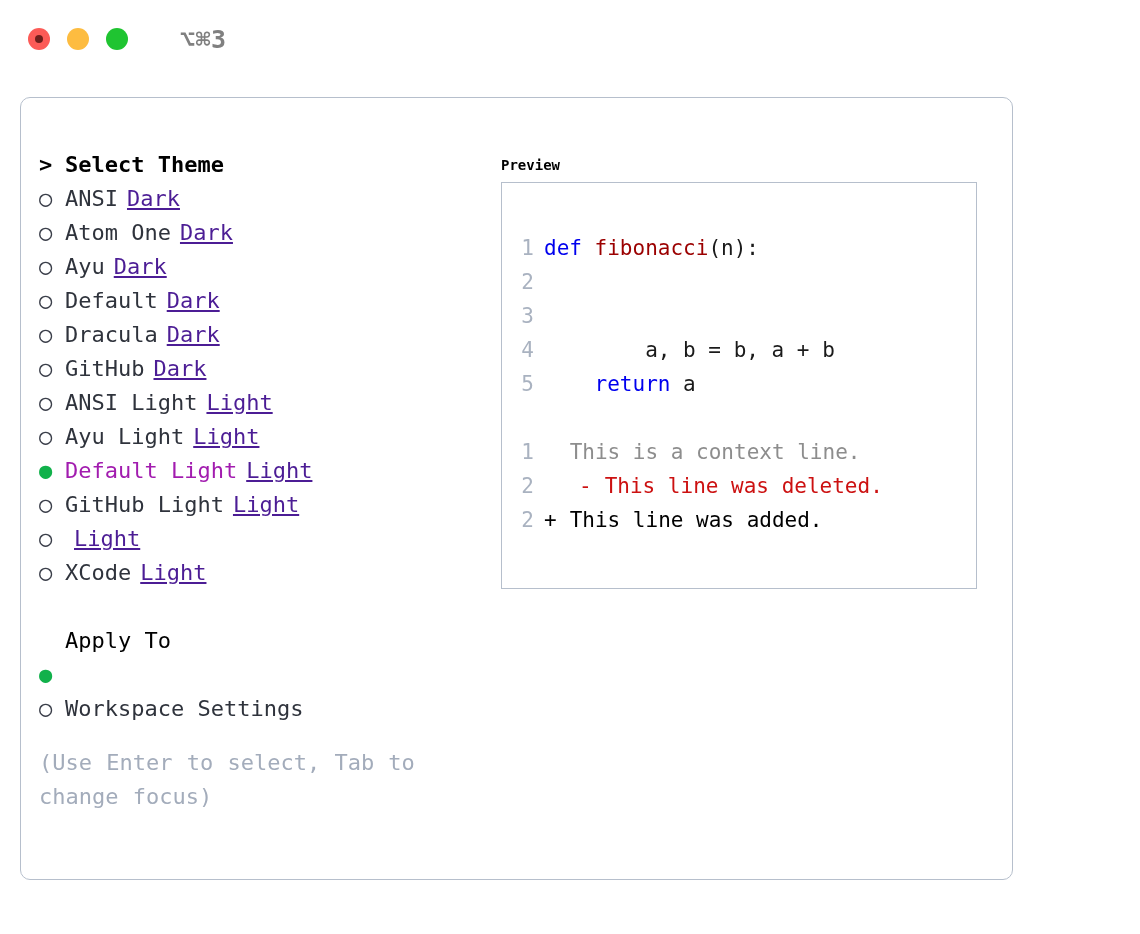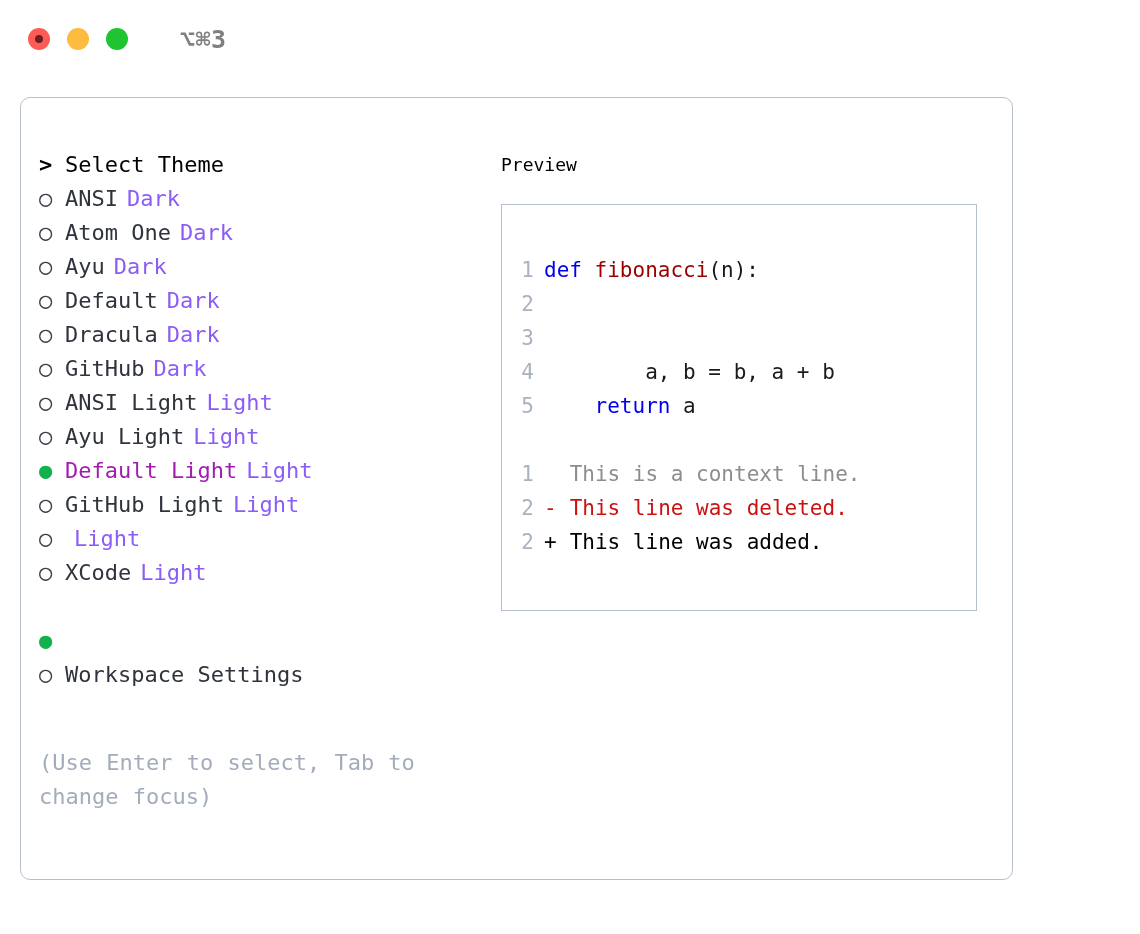--- a/index.html
+++ b/index.html
@@ -102,61 +102,61 @@
   }
   .marker.bullet-on {
     color: #11b14b;
   }
   .header-row .marker {
     color: #000000;
     font-weight: bold;
   }
   .header-row .label {
     color: #000000;
-    font-weight: normal;
+    font-weight: bold;
   }
   .label {
     color: #2f333c;
   }
   .row.selected .label {
     color: #a21caf;
   }
   .variant {
-    color: #8b5cf6;
+    color: #4c1d95;
     margin-left: 9px;
+    text-decoration: underline;
   }
   .section-title {
     height: 34px;
     line-height: 34px;
     font-size: 22px;
     color: #000000;
     padding-left: 26px;
   }
   .spacer-row { height: 34px; }
   .hint {
-    margin-top: 54px;
+    margin-top: 20px;
     font-size: 22px;
     line-height: 34px;
     color: #a3acbb;
     width: 405px;
     word-spacing: 1px;
   }
   
   .right-col {
     position: absolute;
     left: 480px;
     top: 50px;
     width: 490px;
   }
   .preview-title {
-    font-size: 18px;
-    font-weight: normal;
-    color: #000000;
-    line-height: 34px;
-    margin-bottom: 22px;
+    font-size: 14px;
+    font-weight: bold;
+    color: #000000;
+    line-height: 34px;
   }
   .preview-box {
     width: 476px;
     height: 407px;
     box-sizing: border-box;
     border: 1.5px solid #b6bfcc;
     background: #ffffff;
     padding: 48px 0 0 0;
   }
   .code-line {
@@ -173,21 +173,21 @@
     color: #a9b2c0;
     padding-right: 10px;
     box-sizing: border-box;
   }
   .codetext { color: #1a1a1a; text-align: center; }
   .kw  { color: #0000ee; }
   .fn  { color: #9b0000; }
   .pl  { color: #1a1a1a; }
   .gap-line { height: 34px; }
   .diff-ctx { color: #8d8d8d; }
-  .diff-del { color: #cc1111; }
+  .diff-del { color: #cc1111; margin-left: 35px; }
   .diff-add { color: #000000; }
   .sign { display: inline-block; width: 13px; }
 </style>
 </head>
 <body>
 
 <div class="window">
 
   <div class="titlebar">
     <div class="traffic">
@@ -217,20 +217,21 @@
             <div class="row"><span class="marker">○</span><span class="label">ANSI Light</span><span class="variant">Light</span></div>
             <div class="row"><span class="marker">○</span><span class="label">Ayu Light</span><span class="variant">Light</span></div>
             <div class="row selected"><span class="marker bullet-on">●</span><span class="label">Default Light</span><span class="variant">Light</span></div>
             <div class="row"><span class="marker">○</span><span class="label">GitHub Light</span><span class="variant">Light</span></div>
             <div class="row"><span class="marker">○</span><span class="variant">Light</span></div>
             <div class="row"><span class="marker">○</span><span class="label">XCode</span><span class="variant">Light</span></div>
           </div>
 
         <div class="spacer-row"></div>
 
+        <div class="section-title">Apply To</div>
 
         <div id="apply-list">
             <div class="row selected"><span class="marker bullet-on">●</span></div>
             <div class="row"><span class="marker">○</span><span class="label">Workspace Settings</span></div>
           </div>
 
         <div class="hint">(Use Enter to select, Tab to change focus)</div>
       </div>
 
       <div class="right-col">

